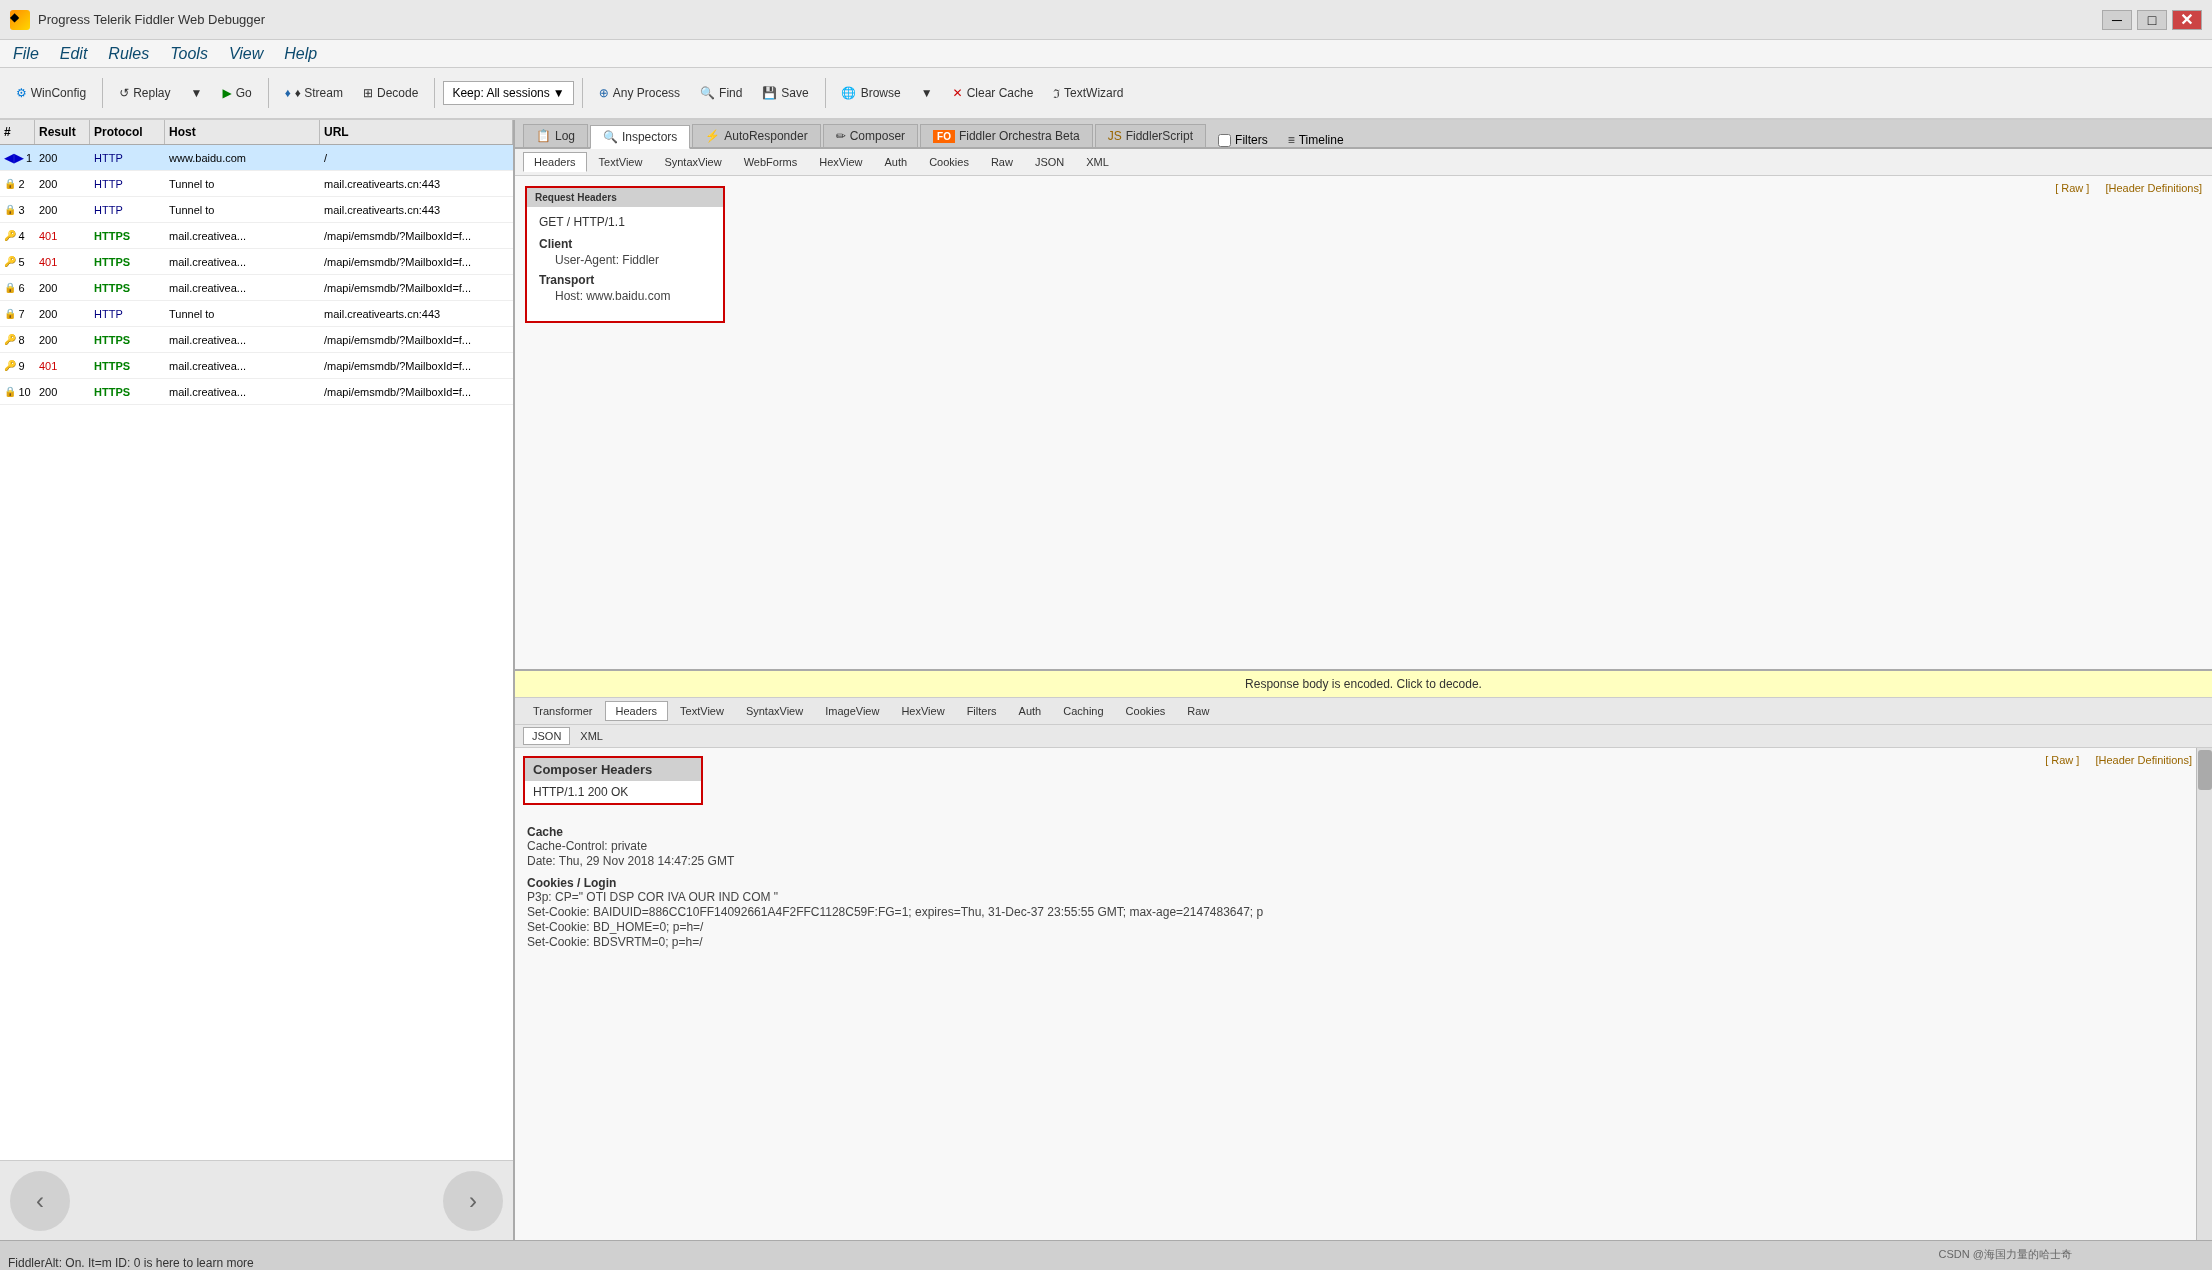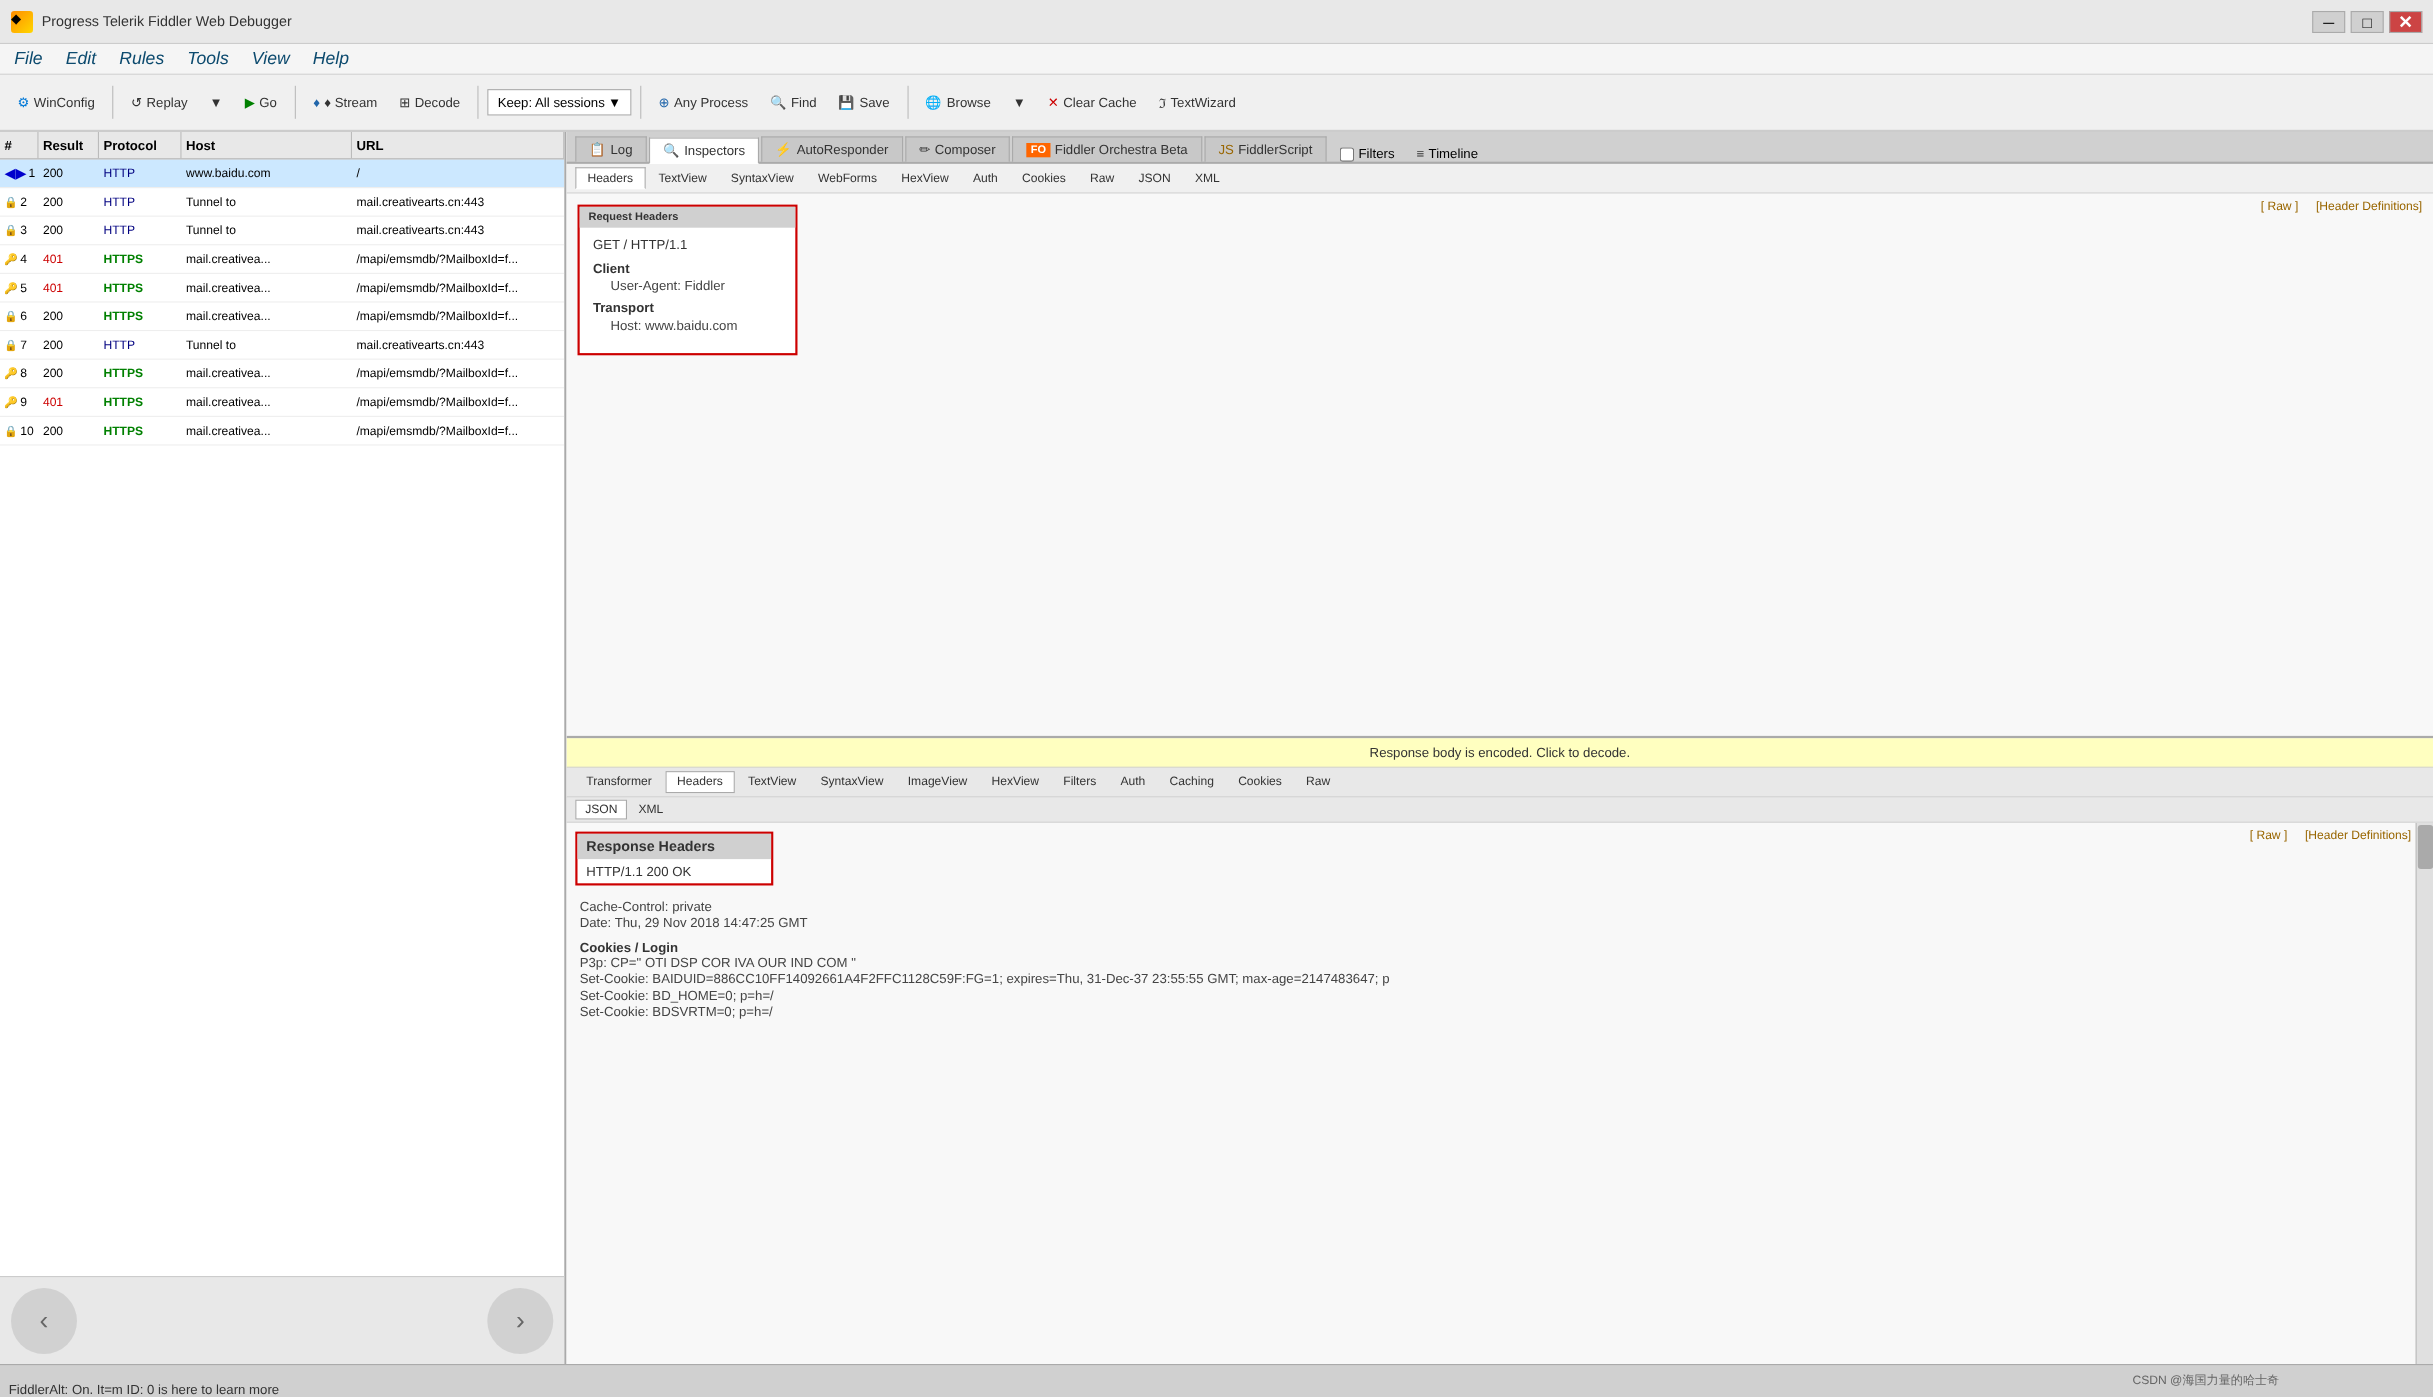--- a/index.html
+++ b/index.html
@@ -601,27 +601,28 @@
       <div class="resp-subtab">XML</div>
     </div>
 
     <div class="response-section">
       <div style="position:absolute;right:20px;top:6px;display:flex;gap:8px;">
         <a class="raw-link">[ Raw ]</a>
         <a class="header-def-link">[Header Definitions]</a>
       </div>
 
       <div class="response-headers-box">
-        <div class="resp-header-title">Response Headers</div>
+        <div class="resp-header-title">Composer Headers</div>
         <div class="resp-header-content">
           <div class="resp-http-line">HTTP/1.1 200 OK</div>
         </div>
       </div>
 
       <div class="resp-body-section">
+        <div class="resp-bold-label">Cache</div>
         <div class="resp-field">Cache-Control: private</div>
         <div class="resp-field">Date: Thu, 29 Nov 2018 14:47:25 GMT</div>
         <div class="resp-bold-label">Cookies / Login</div>
         <div class="resp-field">P3p: CP=" OTI DSP COR IVA OUR IND COM "</div>
         <div class="resp-field">Set-Cookie: BAIDUID=886CC10FF14092661A4F2FFC1128C59F:FG=1; expires=Thu, 31-Dec-37 23:55:55 GMT; max-age=2147483647; p</div>
         <div class="resp-field">Set-Cookie: BD_HOME=0; p=h=/</div>
         <div class="resp-field">Set-Cookie: BDSVRTM=0; p=h=/</div>
       </div>
 
       

